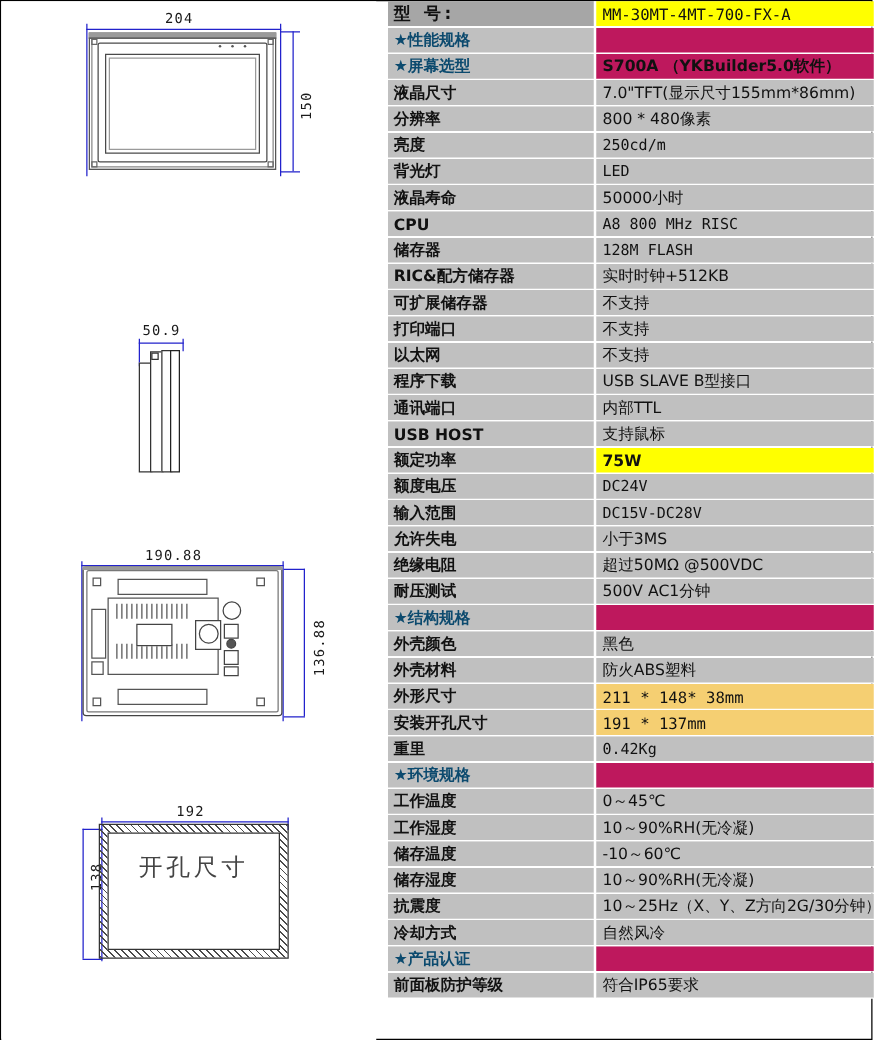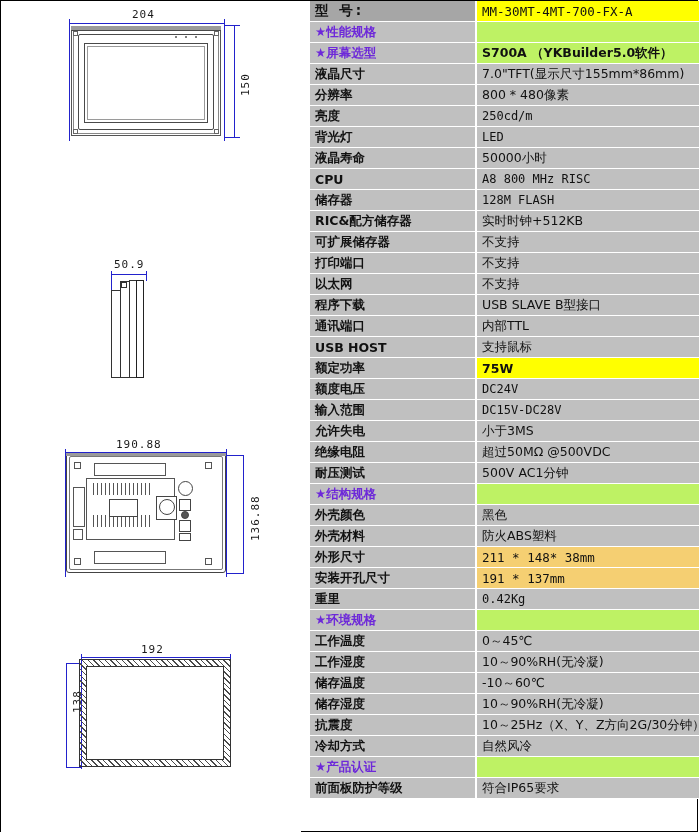--- a/index.html
+++ b/index.html
@@ -104,22 +104,22 @@
     border-right:2px solid #fff;
     font-family:"DejaVu Sans","Liberation Sans",sans-serif;
   }
   td.v{
     background:#c0c0c0;
     font-family:"DejaVu Sans","Liberation Sans",sans-serif;
     font-size:12px;
   }
   tr.hdr td.k{background:#a6a6a6;font-size:13.5px;letter-spacing:3px;}
   tr.hdr td.v{background:#ffff00;font-family:"DejaVu Sans Mono","Liberation Mono",monospace;font-size:12.5px;}
-  tr.section td.k{color:#6d28d9;font-weight:bold;letter-spacing:0px;}
-  tr.section td.v{background:#bef264;}
+  tr.section td.k{color:#0c4a6e;font-weight:bold;letter-spacing:0px;}
+  tr.section td.v{background:#be185d;}
   td.v.hl-yellow{background:#ffff00;font-weight:bold;}
   td.v.hl-orange{background:#f5cf72;font-family:"DejaVu Sans Mono","Liberation Mono",monospace;}
   td.v.mono{font-family:"DejaVu Sans Mono","Liberation Mono",monospace;font-size:12px;}
 </style>
 </head>
 <body>
 
 <div id="page">
 
   <div id="left">
@@ -241,20 +241,21 @@
       <div class="dimline v" style="left:80px;top:653px;height:115px;"></div>
       <div class="dimline v" style="left:229px;top:653px;height:10px;"></div>
       <div class="dim-txt vert" style="left:70px;top:712px;">138</div>
       <div class="dimline v" style="left:65px;top:662px;height:104px;"></div>
       <div class="dimline h" style="left:65px;top:662px;width:16px;"></div>
       <div class="dimline h" style="left:65px;top:766px;width:16px;"></div>
 
       <div id="cv">
         <div class="frame"></div>
         <div class="inner"></div>
+        <div class="label">开孔尺寸</div>
       </div>
 
     </div>
   </div>
 
   <div id="right">
     <table class="spec">
       <tbody>
         <tr class="hdr">
           <td class="k">型  号:</td>

